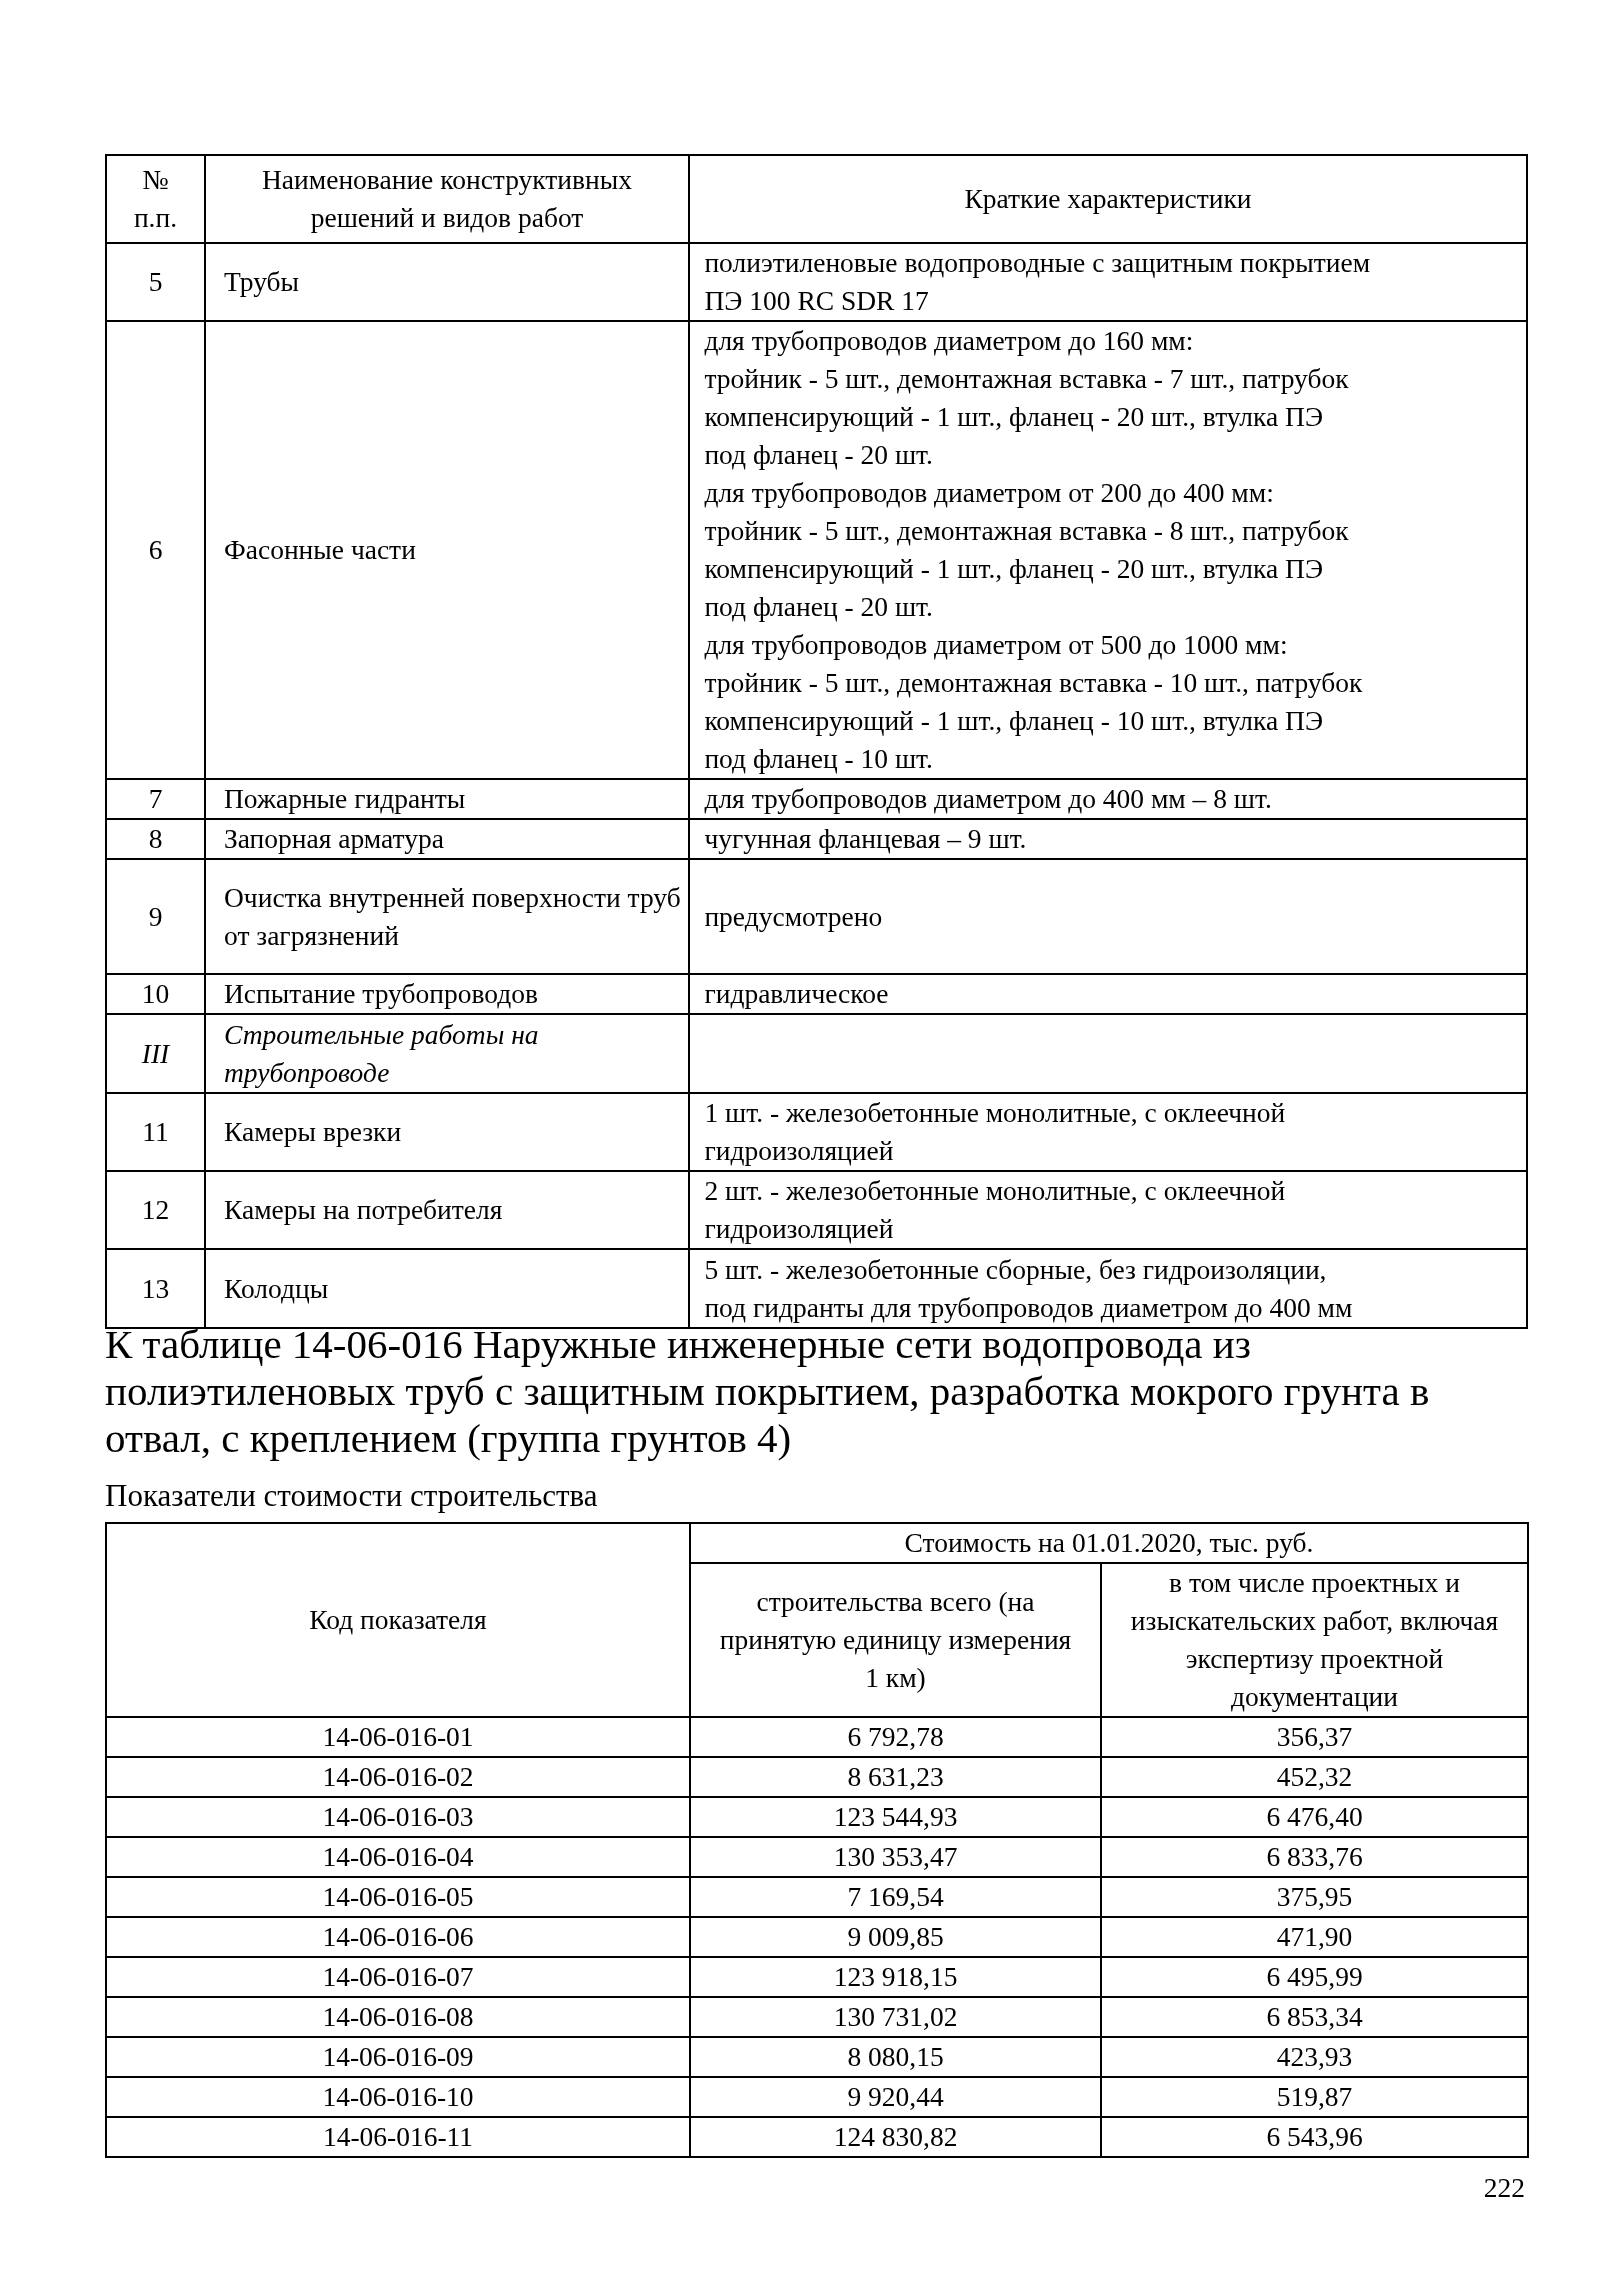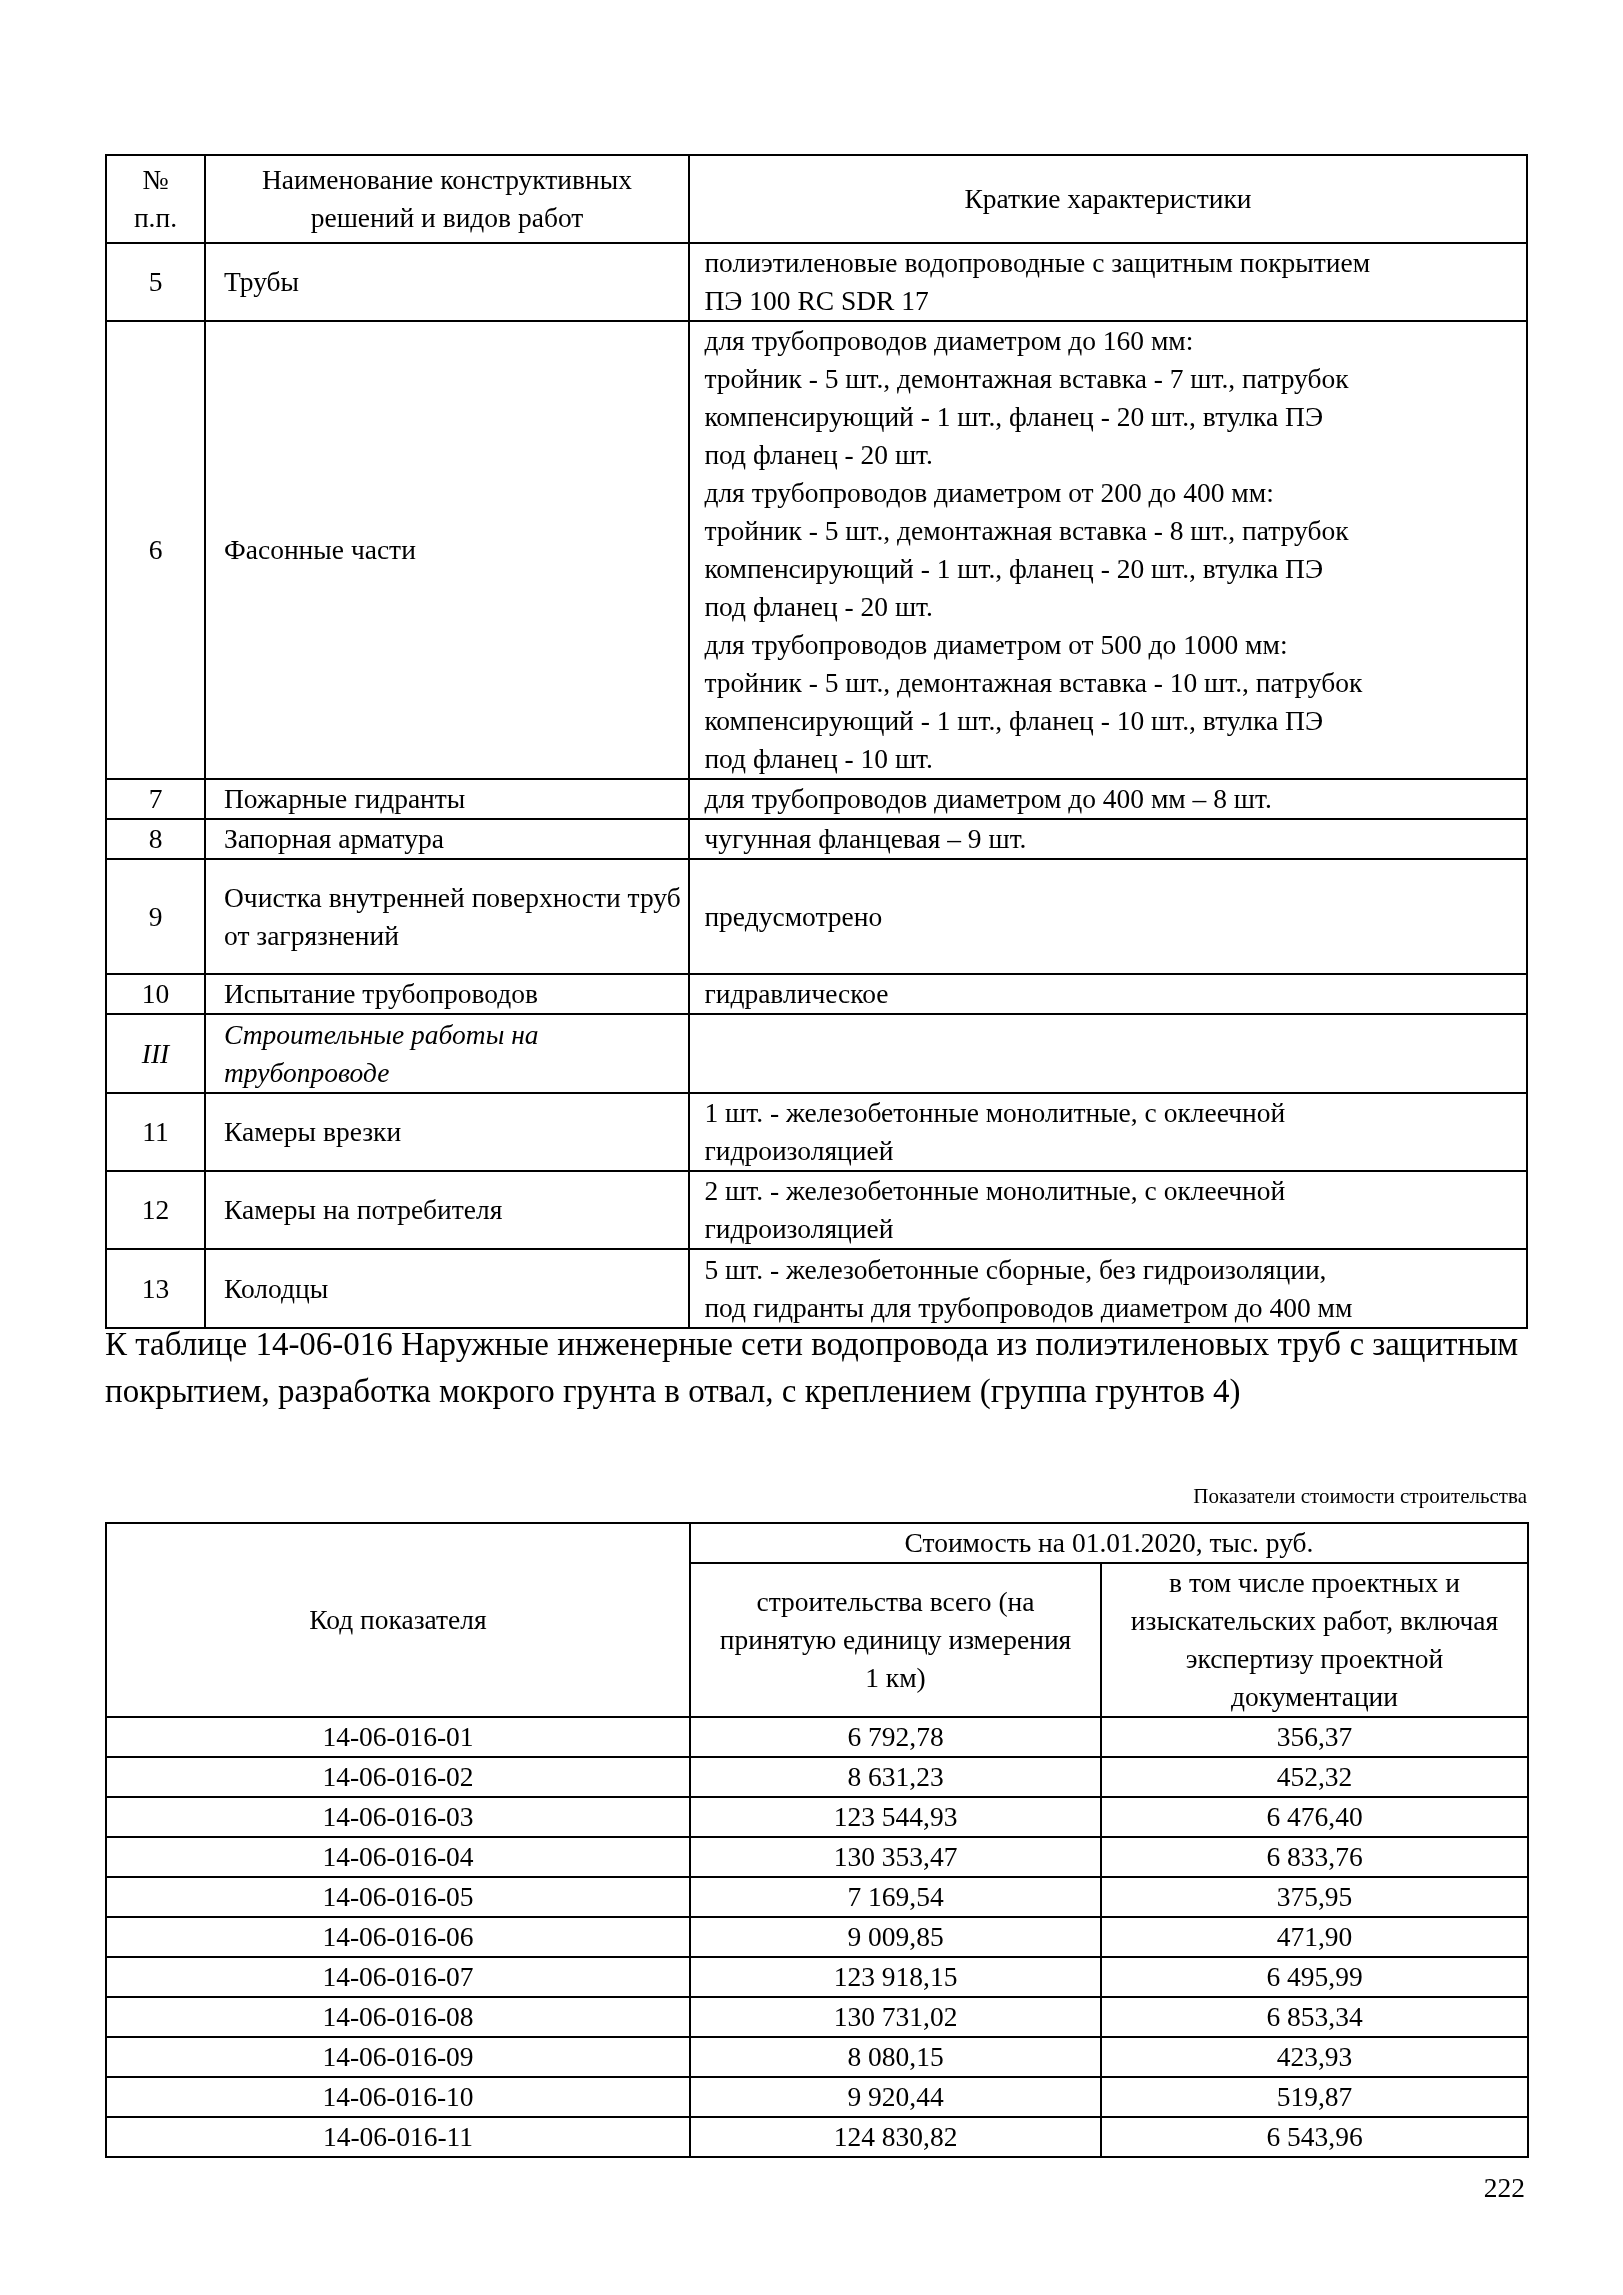--- a/index.html
+++ b/index.html
@@ -10,22 +10,22 @@
   .abs { position: absolute; }
   table { border-collapse: collapse; table-layout: fixed; }
   td, th { border: 2px solid #000; padding: 0; font-weight: normal; }
   #t1 { left: 105px; top: 154px; width: 1422px; font-size: 27.5px; line-height: 38px; }
   #t1 td { vertical-align: middle; }
   #t1 .c-num { text-align: center; }
   #t1 .c-name { padding-left: 18px; }
   #t1 .c-desc { padding-left: 14.4px; padding-right: 6.5px; }
   #t1 .hdr { text-align: center; }
   .desc-line { display: block; }
-  #para { left: 105px; top: 1321px; width: 1427px; font-size: 33px; line-height: 47px; }
-  #t2title { left: 105px; top: 1473px; width: 1422px; text-align: right; font-size: 21px; line-height: 46px; }
+  #para { left: 105px; top: 1321px; width: 1427px; font-size: 41px; line-height: 47px; }
+  #t2title { left: 105px; top: 1473px; width: 1422px; text-align: left; font-size: 31px; line-height: 46px; }
   #t2 { left: 105px; top: 1522px; width: 1422px; font-size: 27.5px; line-height: 38px; }
   #t2 td { text-align: center; vertical-align: middle; }
   #t2 tr.data td { height: 37px; margin-top: 43px; }
   #pagenum { right: 98px; top: 2172px; font-size: 27.5px; }
 </style>
 </head>
 <body>
 
 <table id="t1" class="abs">
   <colgroup>

